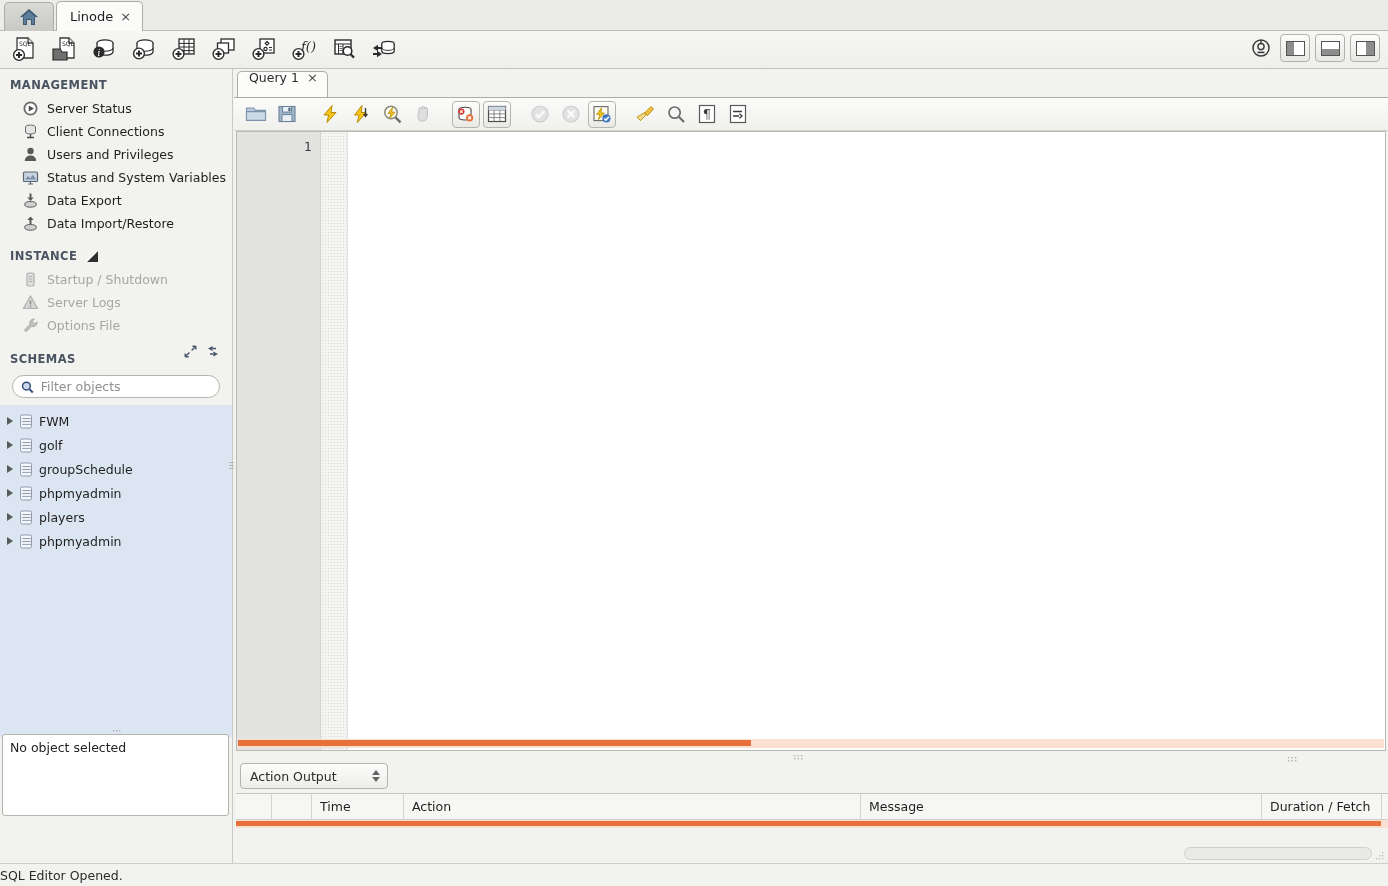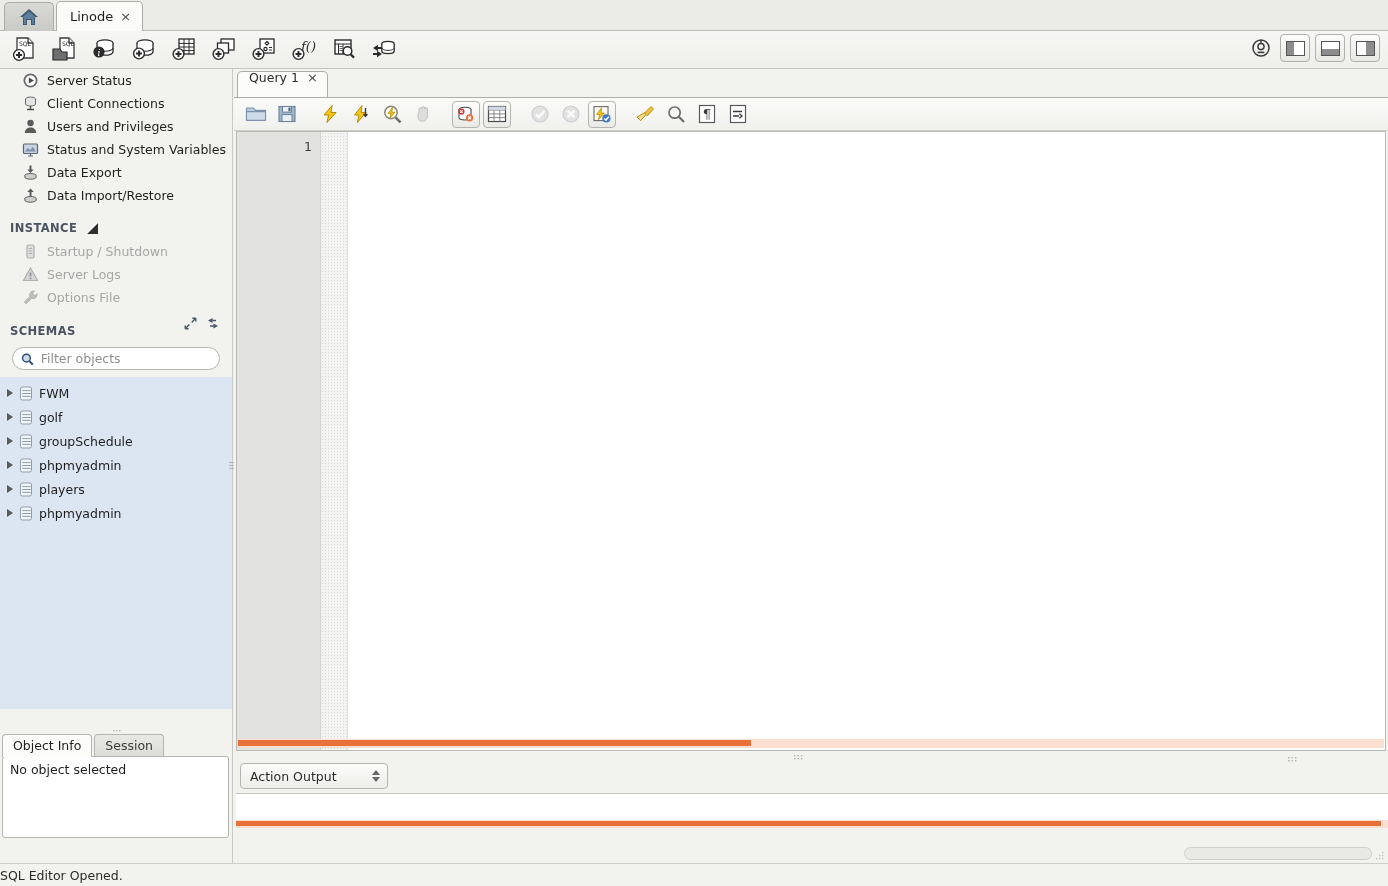--- a/index.html
+++ b/index.html
@@ -372,20 +372,23 @@
         <span class="panel-ico bottom"></span>
       </div>
       <div class="panel-btn">
         <span class="panel-ico right"></span>
       </div>
     </div>
   </div>
 
   <div class="sidebar">
 
+    <div class="sec-title">
+      <span>MANAGEMENT</span>
+    </div>
 
     <div class="nav-item">
       <svg class="nav-ico" viewBox="0 0 17 17">
         <circle cx="8.5" cy="8.5" r="7" fill="#6b6b6b"></circle>
         <circle cx="8.5" cy="8.5" r="5.2" fill="#fff"></circle>
         <path d="M6.8 5.4 L12 8.5 L6.8 11.6 Z" fill="#4a4a4a"></path>
       </svg>
       <span>Server Status</span>
     </div>
 
@@ -546,24 +549,20 @@
     <div class="objinfo">
       <span class="oi-handle">
         <svg width="18" height="5" viewBox="0 0 18 5">
           <g fill="#b0b0ac">
               <rect x="5" y="1" width="1.4" height="1.4"></rect>
               <rect x="8" y="1" width="1.4" height="1.4"></rect>
               <rect x="11" y="1" width="1.4" height="1.4"></rect>
             </g>
         </svg>
       </span>
-      <div class="oi-tabs">
-        <div class="oi-tab active">Object Info</div>
-        <div class="oi-tab inactive">Session</div>
-      </div>
       <div class="oi-body">
         <span>No object selected</span>
       </div>
     </div>
   </div>
 
   <span class="vsplit-grip">
     <i></i>
       <i></i>
       <i></i>
@@ -745,20 +744,28 @@
                 <rect x="9" y="1" width="1.4" height="1.4"></rect>
               <rect x="2" y="4" width="1.4" height="1.4"></rect>
                 <rect x="5.5" y="4" width="1.4" height="1.4"></rect>
                 <rect x="9" y="4" width="1.4" height="1.4"></rect>
             </g>
           </svg>
         </span>
       </div>
 
       <div class="grid">
+        <div class="grid-head">
+          <div class="gh" style="width:36px"></div>
+          <div class="gh" style="width:40px"></div>
+          <div class="gh" style="width:92px">Time</div>
+          <div class="gh" style="width:457px">Action</div>
+          <div class="gh" style="width:401px">Message</div>
+          <div class="gh" style="width:120px">Duration / Fetch</div>
+        </div>
         <div class="grid-osb">
           <span class="thumb"></span>
         </div>
         <div class="grid-body">
           <span class="hscroll"></span>
           <span class="corner-grip">
             <svg width="11" height="11" viewBox="0 0 11 11">
               <g fill="#bdbdb9">
                 <rect x="7" y="1" width="1.3" height="1.3"></rect>
                 <rect x="4" y="4" width="1.3" height="1.3"></rect>

